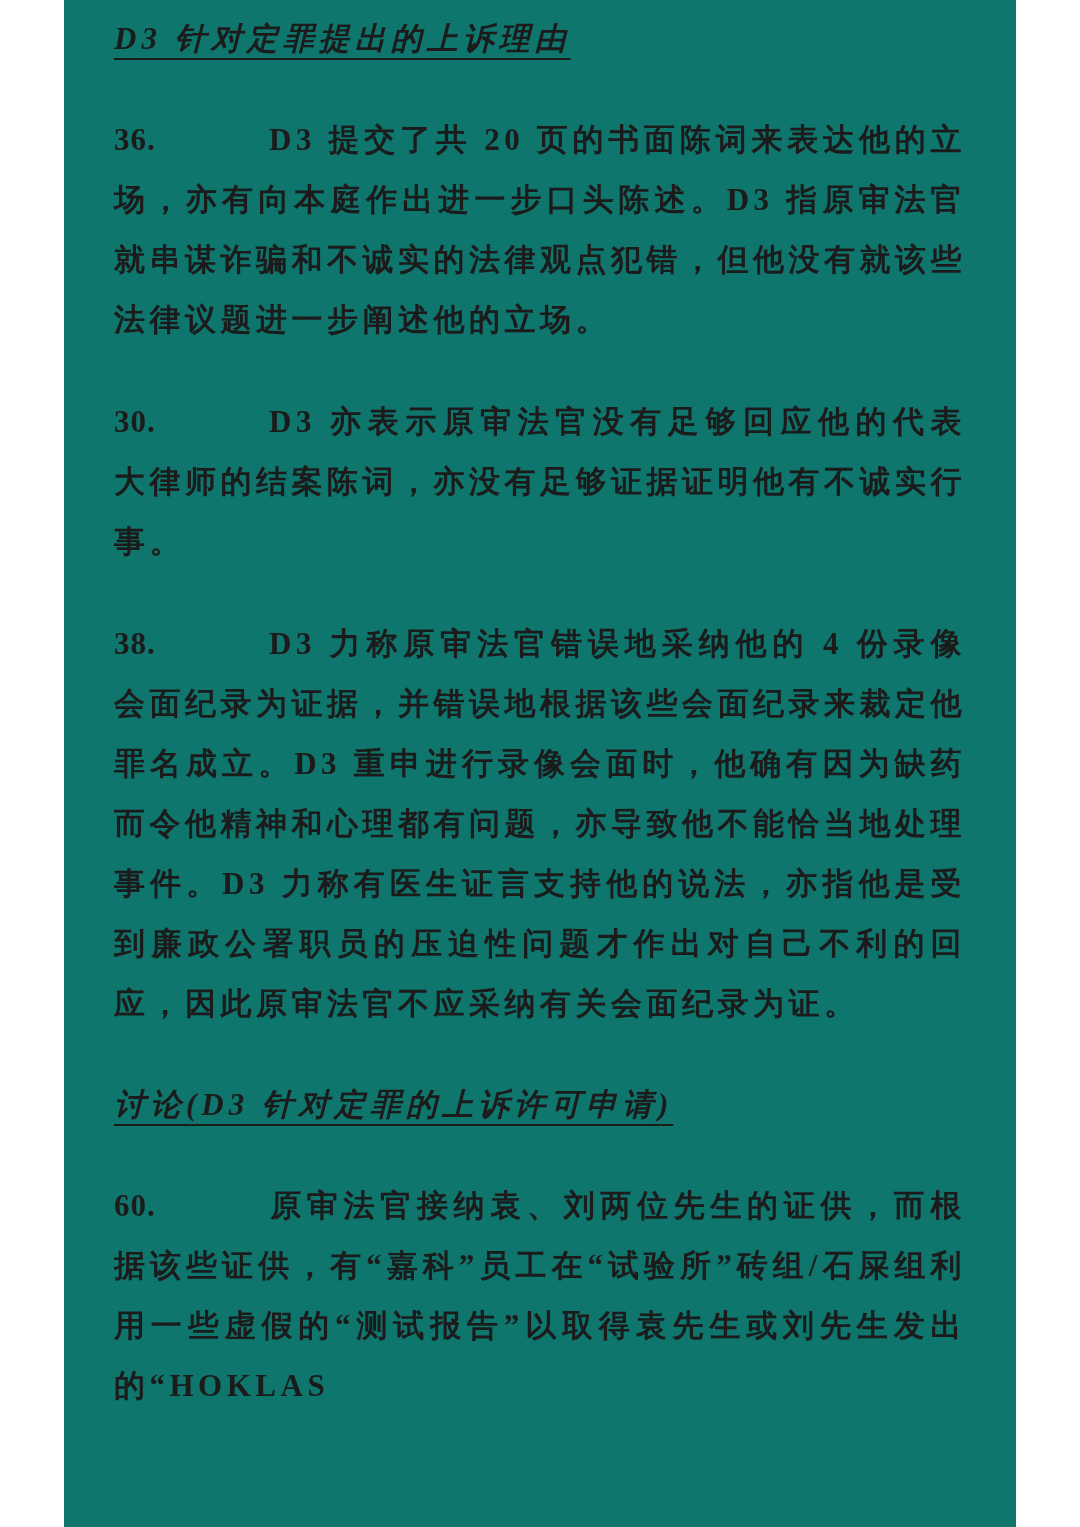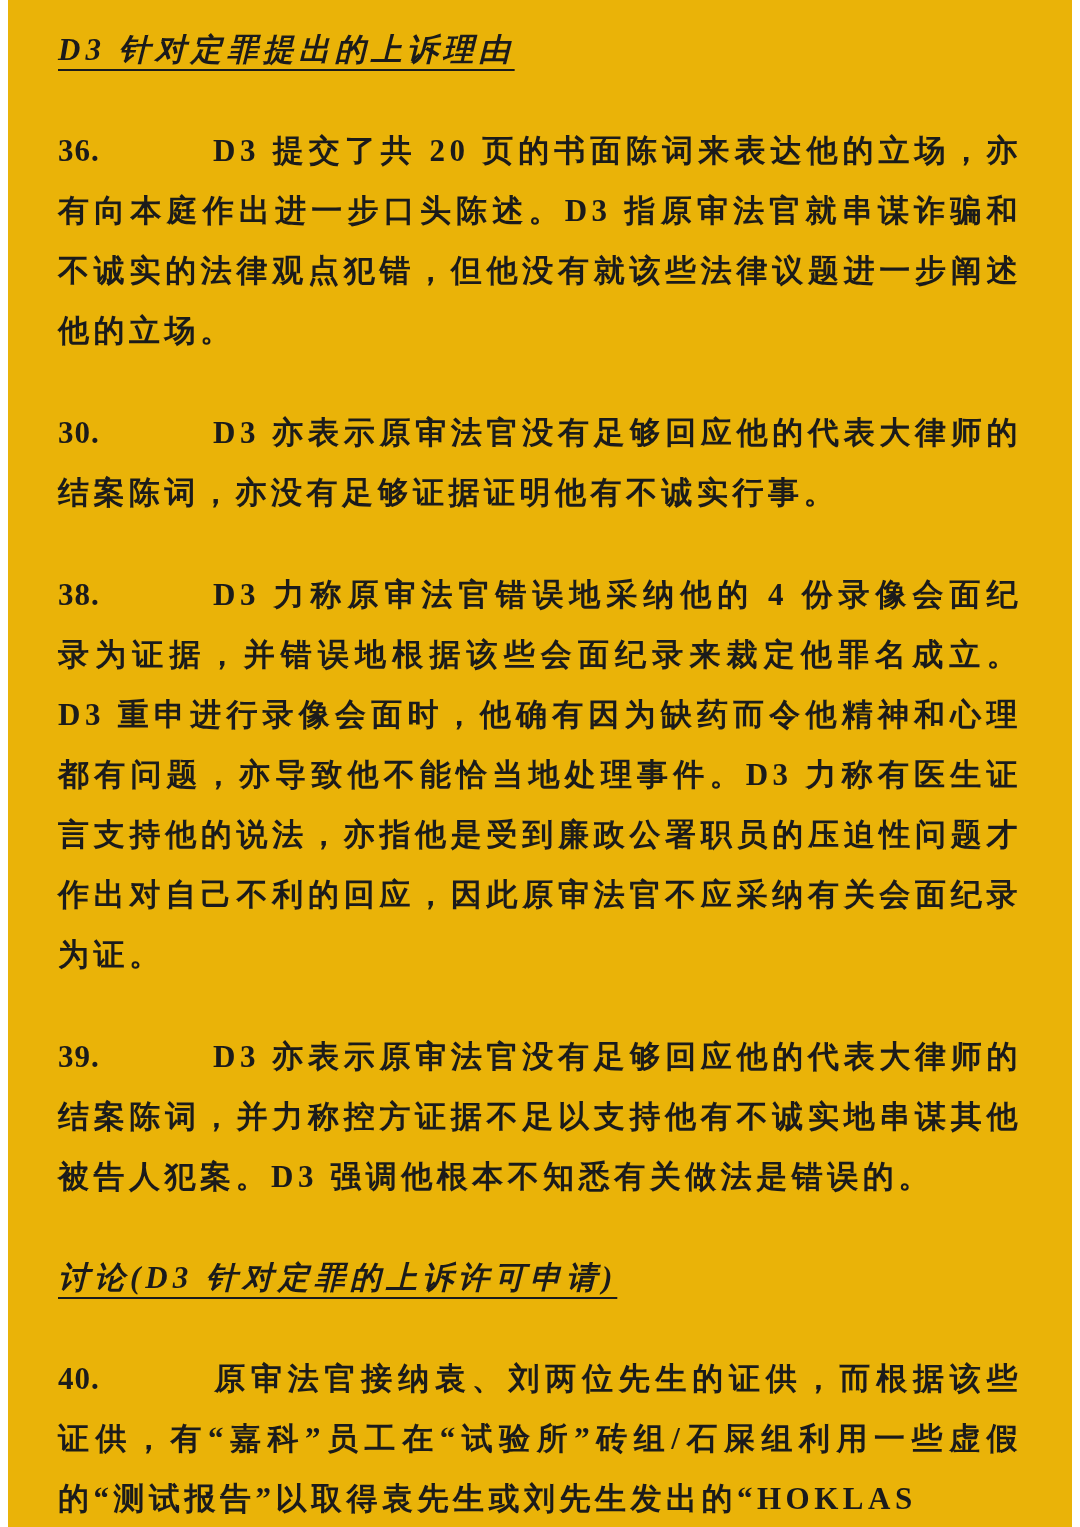--- a/index.html
+++ b/index.html
@@ -2,25 +2,25 @@
 <html><head>
 <meta charset="utf-8">
 <style>
   * { margin: 0; padding: 0; box-sizing: border-box; }
   html, body {
     background: #ffffff;
     font-family: "Liberation Serif", "DejaVu Serif", serif;
   }
   .page {
     position: relative;
-    width: 1064px;
+    width: 952px;
     height: 1527px;
     margin: 0 auto;
-    background: #eab308;
-    padding: 21px 50px 0 50px;
+    background: #0f766e;
+    padding: 10px 50px 0 50px;
     overflow: hidden;
     color: #1b1b1b;
   }
   .heading {
     font-size: 31px;
     font-weight: bold;
     font-style: italic;
     letter-spacing: 5px;
     line-height: 58px;
     text-decoration: underline;
@@ -51,19 +51,18 @@
 <div class="page">
 
   <div class="heading">D3 针对定罪提出的上诉理由</div>
 
   <p class="para"><span class="pnum">36.</span><span>D3 提交了共 20 页的书面陈词来表达他的立场，亦有向本庭作出进一步口头陈述。D3 指原审法官就串谋诈骗和不诚实的法律观点犯错，但他没有就该些法律议题进一步阐述他的立场。</span></p>
 
   <p class="para"><span class="pnum">30.</span><span>D3 亦表示原审法官没有足够回应他的代表大律师的结案陈词，亦没有足够证据证明他有不诚实行事。</span></p>
 
   <p class="para"><span class="pnum">38.</span><span>D3 力称原审法官错误地采纳他的 4 份录像会面纪录为证据，并错误地根据该些会面纪录来裁定他罪名成立。D3 重申进行录像会面时，他确有因为缺药而令他精神和心理都有问题，亦导致他不能恰当地处理事件。D3 力称有医生证言支持他的说法，亦指他是受到廉政公署职员的压迫性问题才作出对自己不利的回应，因此原审法官不应采纳有关会面纪录为证。</span></p>
 
-  <p class="para"><span class="pnum">39.</span><span>D3 亦表示原审法官没有足够回应他的代表大律师的结案陈词，并力称控方证据不足以支持他有不诚实地串谋其他被告人犯案。D3 强调他根本不知悉有关做法是错误的。</span></p>
 
   <div class="heading">讨论(D3 针对定罪的上诉许可申请)</div>
 
-  <p class="para"><span class="pnum">40.</span><span>原审法官接纳袁、刘两位先生的证供，而根据该些证供，有“嘉科”员工在“试验所”砖组/石屎组利用一些虚假的“测试报告”以取得袁先生或刘先生发出的“HOKLAS</span></p>
+  <p class="para"><span class="pnum">60.</span><span>原审法官接纳袁、刘两位先生的证供，而根据该些证供，有“嘉科”员工在“试验所”砖组/石屎组利用一些虚假的“测试报告”以取得袁先生或刘先生发出的“HOKLAS</span></p>
 
 </div>
 
 </body></html>

